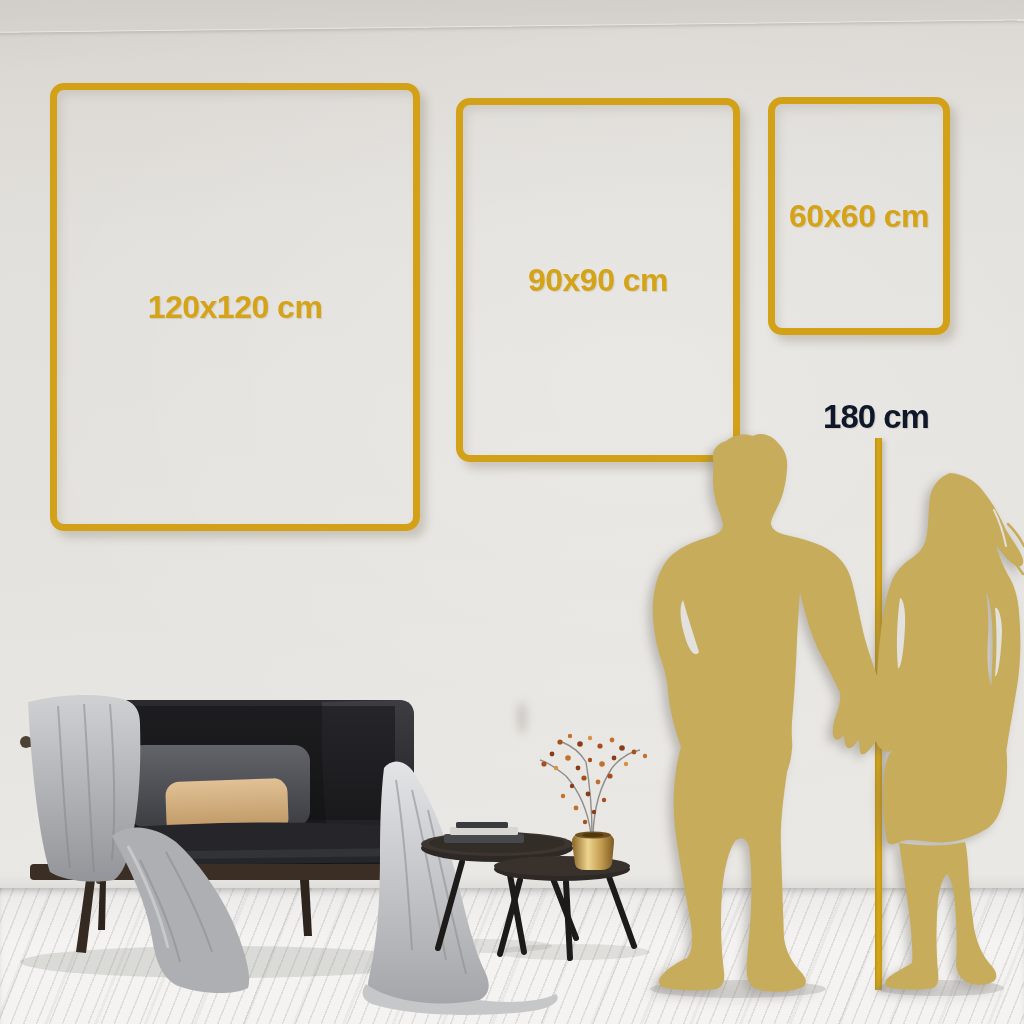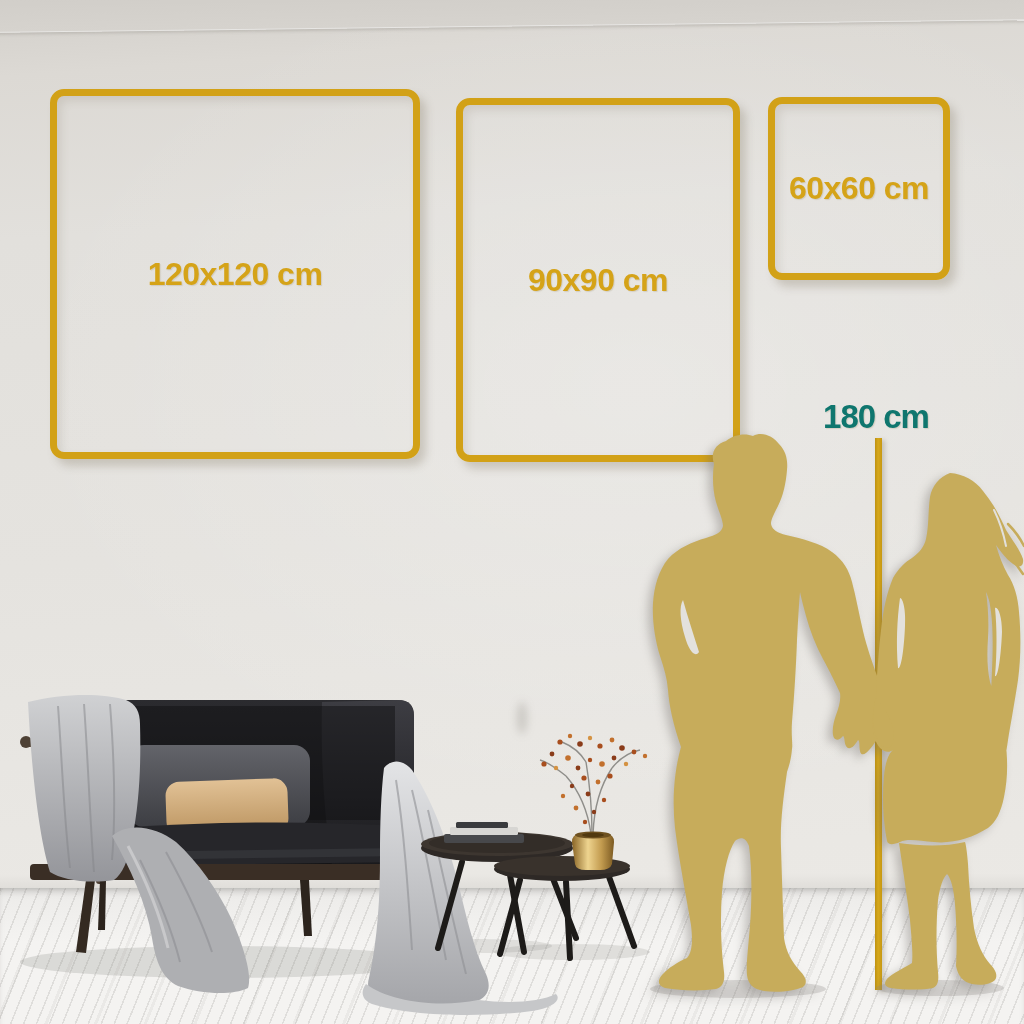--- a/index.html
+++ b/index.html
@@ -44,36 +44,36 @@
       linear-gradient(180deg,#ECEBE9,#F4F3F1 40%);
     box-shadow:inset 0 6px 9px -5px rgba(110,108,104,0.55);
   }
   
   .size-frame{
     position:absolute;box-sizing:border-box;
     border:7px solid #D2A117;border-radius:14px;
     box-shadow:6px 7px 9px rgba(115,104,80,0.26), inset 4px 5px 9px rgba(115,104,80,0.15);
     display:flex;align-items:center;justify-content:center;
   }
-  .frame-120{left:50px;top:89px;width:370px;height:370px;}
+  .frame-120{left:50px;top:83px;width:370px;height:448px;}
   .frame-90 {left:456px;top:98px;width:284px;height:364px;}
-  .frame-60 {left:768px;top:97px;width:182px;height:183px;}
+  .frame-60 {left:768px;top:97px;width:182px;height:238px;}
   .size-label{
     color:#D5A318;font-weight:700;font-size:32px;letter-spacing:-0.5px;
     text-shadow:1px 1px 1px rgba(120,100,50,0.18);white-space:nowrap;
   }
   
   .height-line{
     position:absolute;left:875px;top:438px;width:7px;height:552px;
     background:linear-gradient(90deg,#BE9110,#D6A81C 45%,#C79812);
     box-shadow:3px 2px 4px rgba(115,104,80,0.28);
   }
   .height-label{
     position:absolute;left:776px;top:398px;width:200px;text-align:center;
-    color:#0f766e;font-weight:700;font-size:33px;letter-spacing:-1px;
+    color:#0f172a;font-weight:700;font-size:33px;letter-spacing:-1px;
     text-shadow:1px 1px 1px rgba(120,100,50,0.18);white-space:nowrap;
   }
   
   .scene-svg{position:absolute;left:0;top:678px;width:665px;height:346px;}
   .couple-svg{
     position:absolute;left:630px;top:425px;width:400px;height:599px;
     filter:drop-shadow(-5px 4px 5px rgba(112,108,102,0.38));
   }
 </style>
 </head>

